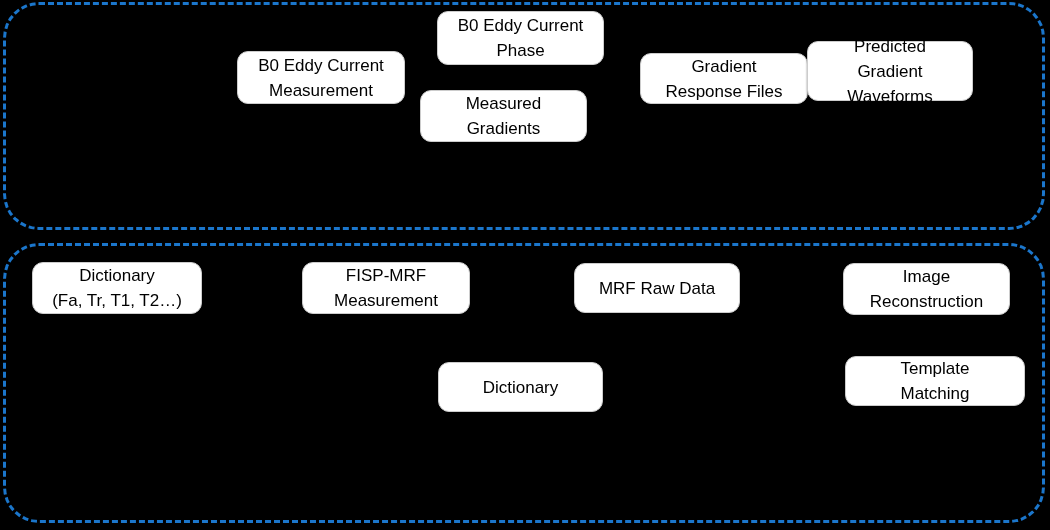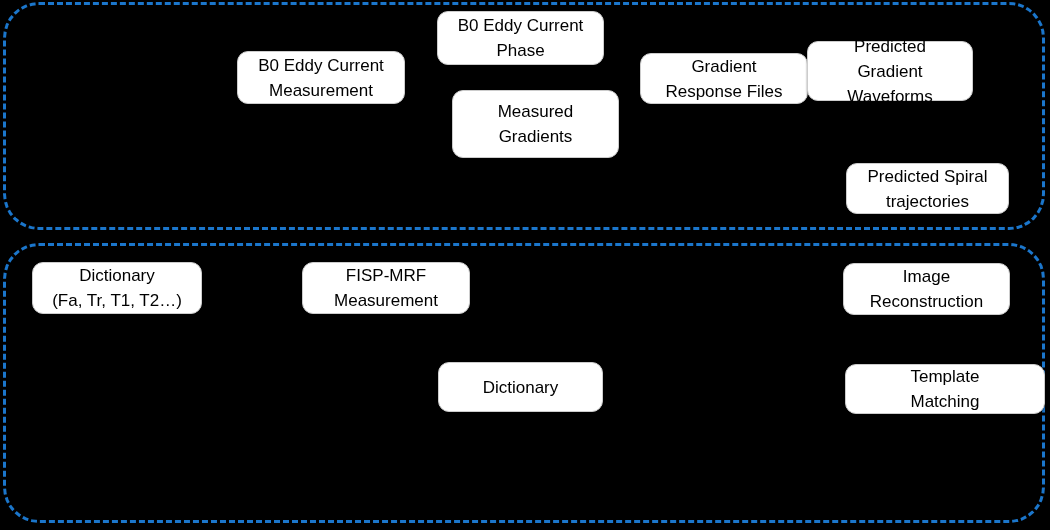--- a/index.html
+++ b/index.html
@@ -40,32 +40,32 @@
     font-size: 17px;
     line-height: 25px;
     padding: 1px 4px;
     box-shadow: 0 1px 2px rgba(0,0,0,0.5);
   }
 
   
   .n-gradient-input            { left: 33px;  top: 52px;  width: 168px; height: 51px; }
   .n-b0-measurement            { left: 237px; top: 51px;  width: 168px; height: 53px; }
   .n-b0-phase                  { left: 437px; top: 11px;  width: 167px; height: 54px; }
-  .n-measured-gradients        { left: 452px; top: 90px;  width: 167px; height: 68px; text-align: center; }
+  .n-measured-gradients        { left: 420px; top: 90px;  width: 167px; height: 52px; text-align: center; }
   .n-gradient-response-files   { left: 640px; top: 53px;  width: 168px; height: 51px; }
   .n-predicted-waveforms       { left: 807px; top: 41px;  width: 166px; height: 60px; }
   .n-predicted-spiral          { left: 846px; top: 163px; width: 163px; height: 51px; }
 
   
   .n-parameters                { left: 32px;  top: 262px; width: 170px; height: 52px; }
   .n-fisp-mrf-acquisition      { left: 302px; top: 262px; width: 168px; height: 52px; }
   .n-mrf-raw-data              { left: 574px; top: 263px; width: 166px; height: 50px; }
   .n-image-reconstruction      { left: 843px; top: 263px; width: 167px; height: 52px; }
   .n-dictionary                { left: 438px; top: 362px; width: 165px; height: 50px; }
-  .n-template-matching         { left: 845px; top: 364px; width: 200px; height: 50px; }
+  .n-template-matching         { left: 845px; top: 356px; width: 180px; height: 50px; }
   .n-tissue-properties         { left: 832px; top: 461px; width: 193px; height: 51px; }
 </style>
 </head>
 <body>
 
 <div class="canvas">
 
   <div class="section-frame frame-top"></div>
 
   <div class="section-frame frame-bottom"></div>
@@ -80,29 +80,28 @@
   <div class="node n-measured-gradients">Measured
 Gradients</div>
 
   <div class="node n-gradient-response-files">Gradient
 Response Files</div>
 
   <div class="node n-predicted-waveforms">Predicted
 Gradient
 Waveforms</div>
 
-  <div class="node n-predicted-spiral">Predicted Spiral
-trajectories</div>
 
   <div class="node n-parameters">Dictionary
 (Fa, Tr, T1, T2…)</div>
 
   <div class="node n-fisp-mrf-acquisition">FISP-MRF
 Measurement</div>
 
+  <div class="node n-mrf-raw-data">MRF Raw Data</div>
 
   <div class="node n-dictionary">Dictionary</div>
 
   <div class="node n-image-reconstruction">Image
 Reconstruction</div>
 
   <div class="node n-template-matching">Template
 Matching</div>
 
 

